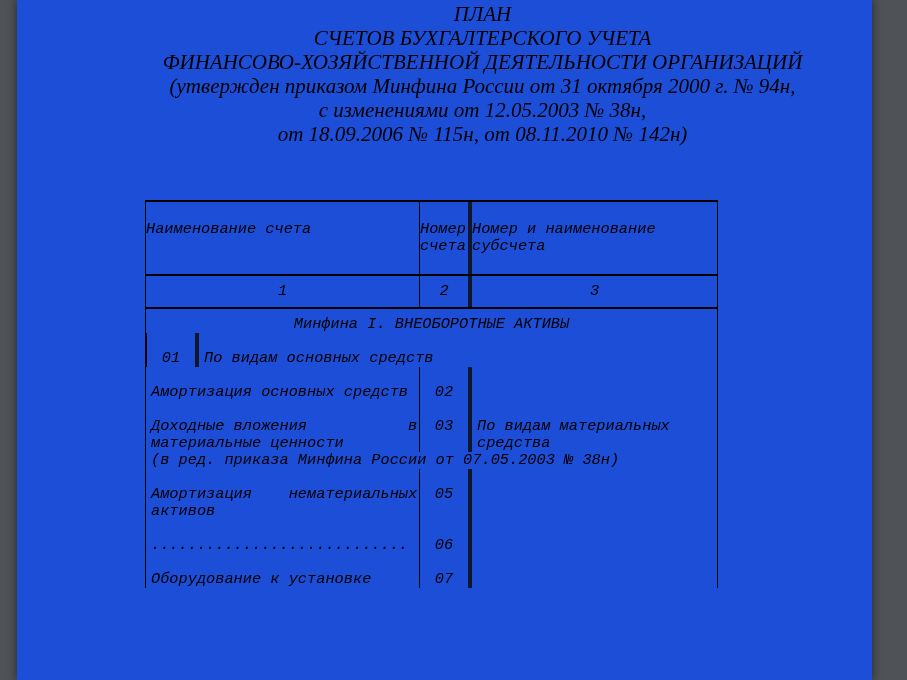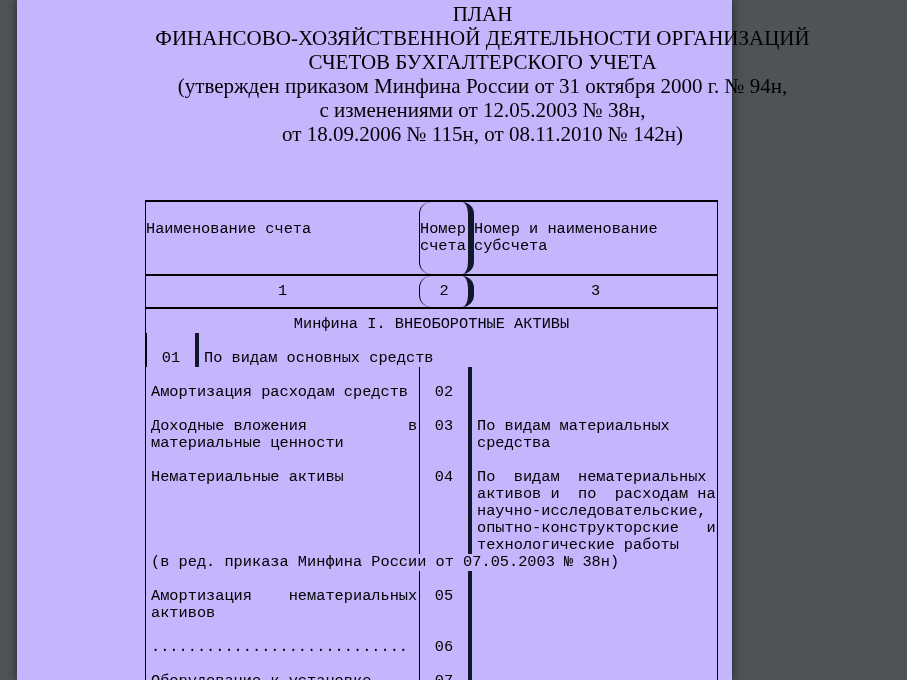--- a/index.html
+++ b/index.html
@@ -12,24 +12,25 @@
   }
   .viewer {
     position: relative;
     width: 907px;
     height: 680px;
   }
   .paper {
     position: absolute;
     left: 17px;
     top: 0;
-    width: 715px;
+    width: 855px;
     height: 680px;
-    background: #c4b5fd;
+    background: #1d4ed8;
     box-shadow: 0 0 9px 1px rgba(0,0,0,0.45);
+    font-style: italic;
   }
   .content {
     padding: 2px 0 0 128px;
     color: #000;
   }
   .title-block, .subtitle-block {
     width: 675px;
     text-align: center;
     font-family: "Liberation Serif", serif;
     font-size: 21px;
@@ -47,41 +48,41 @@
     font-family: "Liberation Mono", "DejaVu Sans Mono", monospace;
     font-size: 15.3px;
     line-height: 17px;
     color: #000;
   }
   .thead { display: flex; border-bottom: 2px solid #000; }
   .thead > div { padding: 19px 0; text-align: left; white-space: pre; }
   .num-row { display: flex; border-bottom: 2px solid #000; }
   .num-row > div { padding: 7px 0; text-align: center; }
   .w-name { width: 273px; }
-  .w-num  { width: 48px; border-left: 1px solid #000; border-right: 6px solid #0f172a; border-radius: 12px; }
+  .w-num  { width: 48px; border-left: 1px solid #000; border-right: 4px solid #0f172a; }
   .w-sub  { flex: 1; }
   .account-row { display: flex; }
   .account-row .c1 { width: 268px; padding: 17px 0 0 5px; white-space: pre; }
   .account-row .c2 { width: 48px; border-left: 1px solid #000; border-right: 4px solid #0f172a;
                      padding-top: 17px; text-align: center; }
   .account-row .c3 { flex: 1; padding: 17px 0 0 5px; white-space: pre; }
   .section-row { padding-top: 7px; text-align: center; white-space: pre; }
   .note-row { padding-left: 5px; white-space: pre; }
 </style>
 </head>
 <body>
 
 <div class="viewer">
   <div class="paper">
     <div class="content">
 
       <div class="title-block">
         <div>ПЛАН</div>
+        <div>СЧЕТОВ БУХГАЛТЕРСКОГО УЧЕТА</div>
         <div>ФИНАНСОВО-ХОЗЯЙСТВЕННОЙ ДЕЯТЕЛЬНОСТИ ОРГАНИЗАЦИЙ</div>
-        <div>СЧЕТОВ БУХГАЛТЕРСКОГО УЧЕТА</div>
       </div>
 
       <div class="subtitle-block">
         <div>(утвержден приказом Минфина России от 31 октября 2000 г. № 94н,</div>
         <div>с изменениями от 12.05.2003 № 38н,</div>
         <div>от 18.09.2006 № 115н, от 08.11.2010 № 142н)</div>
       </div>
 
       <div class="doc-table">
         <div class="thead">
@@ -96,39 +97,30 @@
           <div class="w-num">2</div>
           <div class="w-sub">3</div>
         </div>
         <div>
             <div class="section-row">Минфина I. ВНЕОБОРОТНЫЕ АКТИВЫ</div>
             <div class="account-row">
               <div class="c2">01</div>
               <div class="c3">По видам основных средств</div>
             </div>
             <div class="account-row">
-              <div class="c1">Амортизация расходам средств</div>
+              <div class="c1">Амортизация основных средств</div>
               <div class="c2">02</div>
               <div class="c3"></div>
             </div>
             <div class="account-row">
               <div class="c1">Доходные вложения           в
 материальные ценности</div>
               <div class="c2">03</div>
               <div class="c3">По видам материальных
 средства</div>
-            </div>
-            <div class="account-row">
-              <div class="c1">Нематериальные активы</div>
-              <div class="c2">04</div>
-              <div class="c3">По  видам  нематериальных
-активов и  по  расходам на
-научно-исследовательские,
-опытно-конструкторские   и
-технологические работы</div>
             </div>
             <div class="note-row">(в ред. приказа Минфина России от 07.05.2003 № 38н)</div>
             <div class="account-row">
               <div class="c1">Амортизация    нематериальных
 активов</div>
               <div class="c2">05</div>
               <div class="c3"></div>
             </div>
             <div class="account-row">
               <div class="c1">............................</div>

